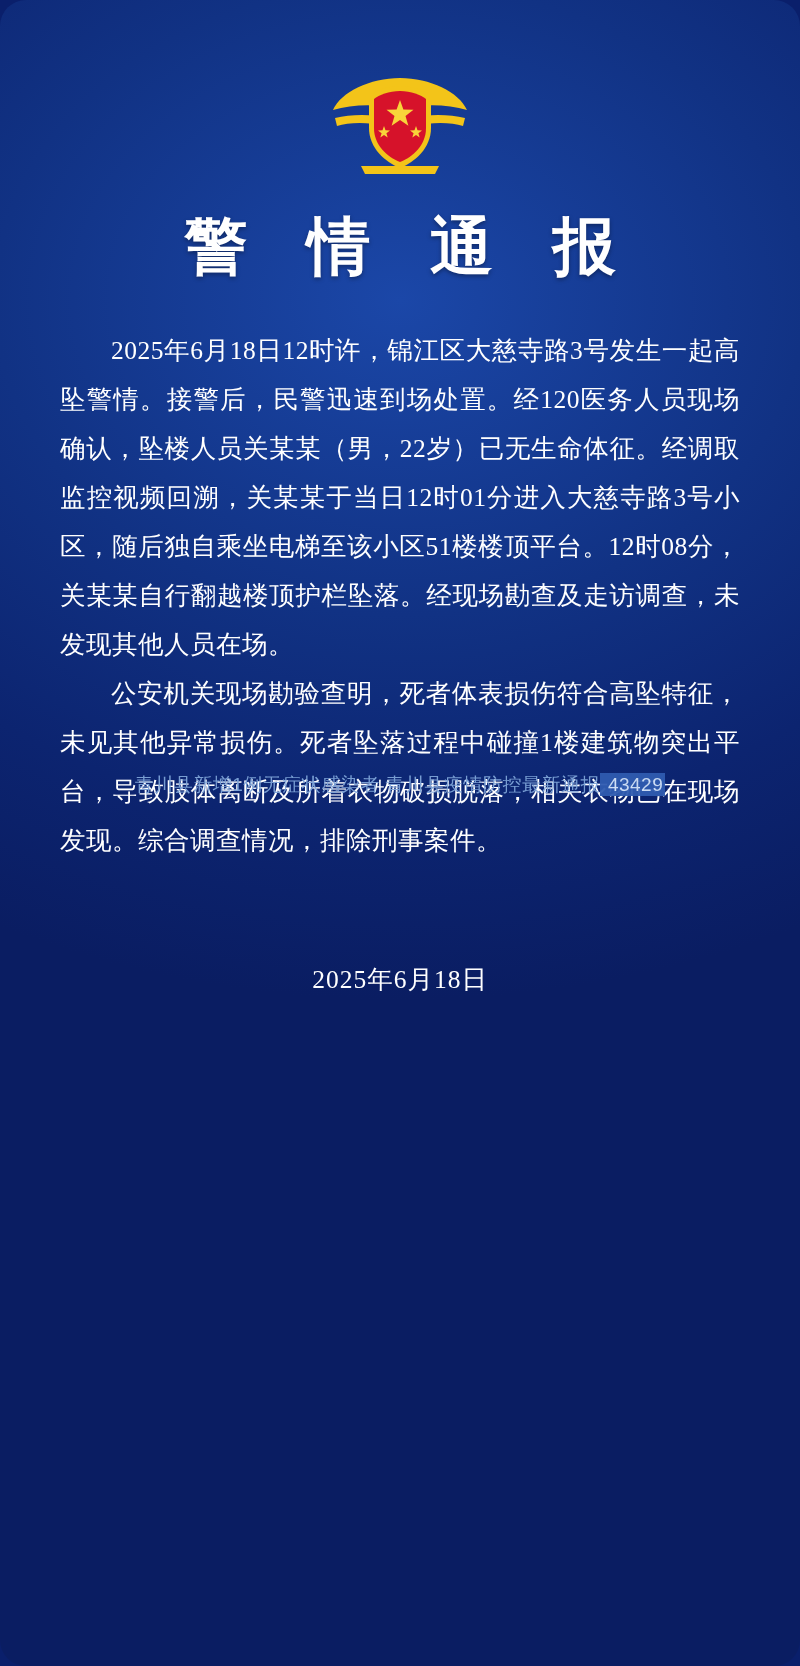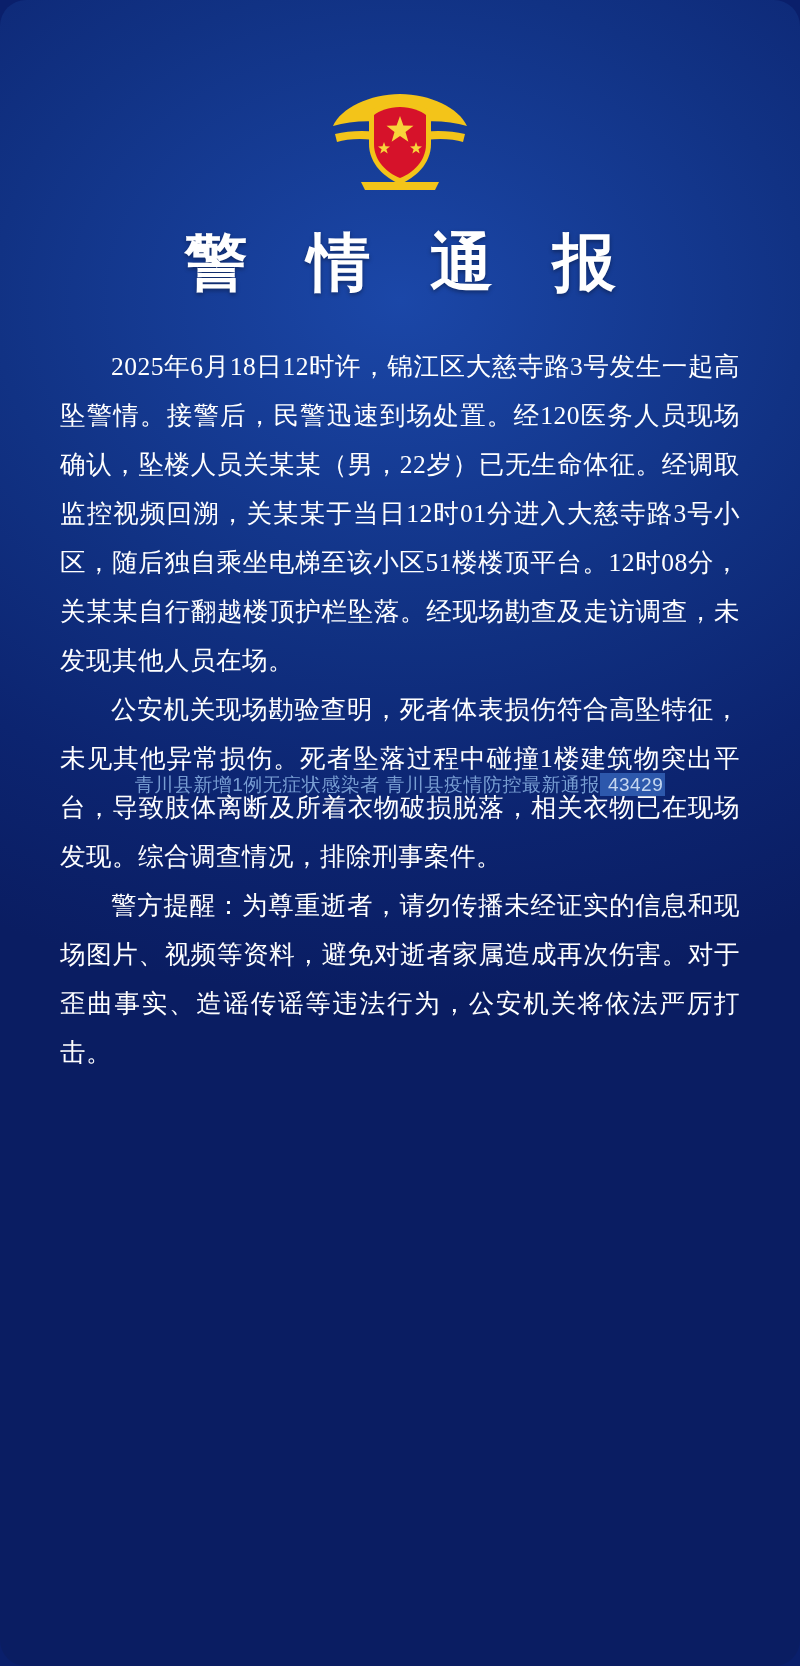--- a/index.html
+++ b/index.html
@@ -16,21 +16,21 @@
   }
   .poster {
     position: absolute;
     left: 0; top: 0;
     width: 800px;
     height: 1666px;
     background:
       radial-gradient(ellipse 900px 700px at 50% 18%, #1b47a8 0%, #113284 45%, #0c2470 75%, #0a1d62 100%),
       linear-gradient(180deg, #123a96 0%, #0e2c7e 40%, #0b2470 70%, #0a1e63 100%);
     box-sizing: border-box;
-    padding: 16px 60px;
+    padding: 0 60px;
     border-radius: 26px;
   }
   .emblem-wrap {
     padding-top: 62px;
     display: flex;
     justify-content: center;
   }
   .emblem {
     width: 150px;
     height: 118px;
@@ -113,23 +113,23 @@
         <path d="M36 104 L114 104 L110 112 L40 112 Z" fill="#f3c419"></path>
       </svg>
     </div>
   </div>
 
   <div class="title">警 情 通 报</div>
 
   <div class="body-text">
     <p>2025年6月18日12时许，锦江区大慈寺路3号发生一起高坠警情。接警后，民警迅速到场处置。经120医务人员现场确认，坠楼人员关某某（男，22岁）已无生命体征。经调取监控视频回溯，关某某于当日12时01分进入大慈寺路3号小区，随后独自乘坐电梯至该小区51楼楼顶平台。12时08分，关某某自行翻越楼顶护栏坠落。经现场勘查及走访调查，未发现其他人员在场。</p>
     <p>公安机关现场勘验查明，死者体表损伤符合高坠特征，未见其他异常损伤。死者坠落过程中碰撞1楼建筑物突出平台，导致肢体离断及所着衣物破损脱落，相关衣物已在现场发现。综合调查情况，排除刑事案件。</p>
-    <p>警方提醒：为尊重逝者，请勿传播未经证实的信息和现场图片、视频等资料，避免对逝者家属造成再次伤害。对于歪曲事实、造谣传谣等违法行为，公安机关将依法严厉打击。</p>
   </div>
 
   <div class="signature">
+    <div>2025年6月18日</div>
   </div>
 
   <div class="watermark">
     <span>青川县新增1例无症状感染者 青川县疫情防控最新通报</span><span class="hl"> 43429</span>
   </div>
 
 </div>
 
 </body></html>

